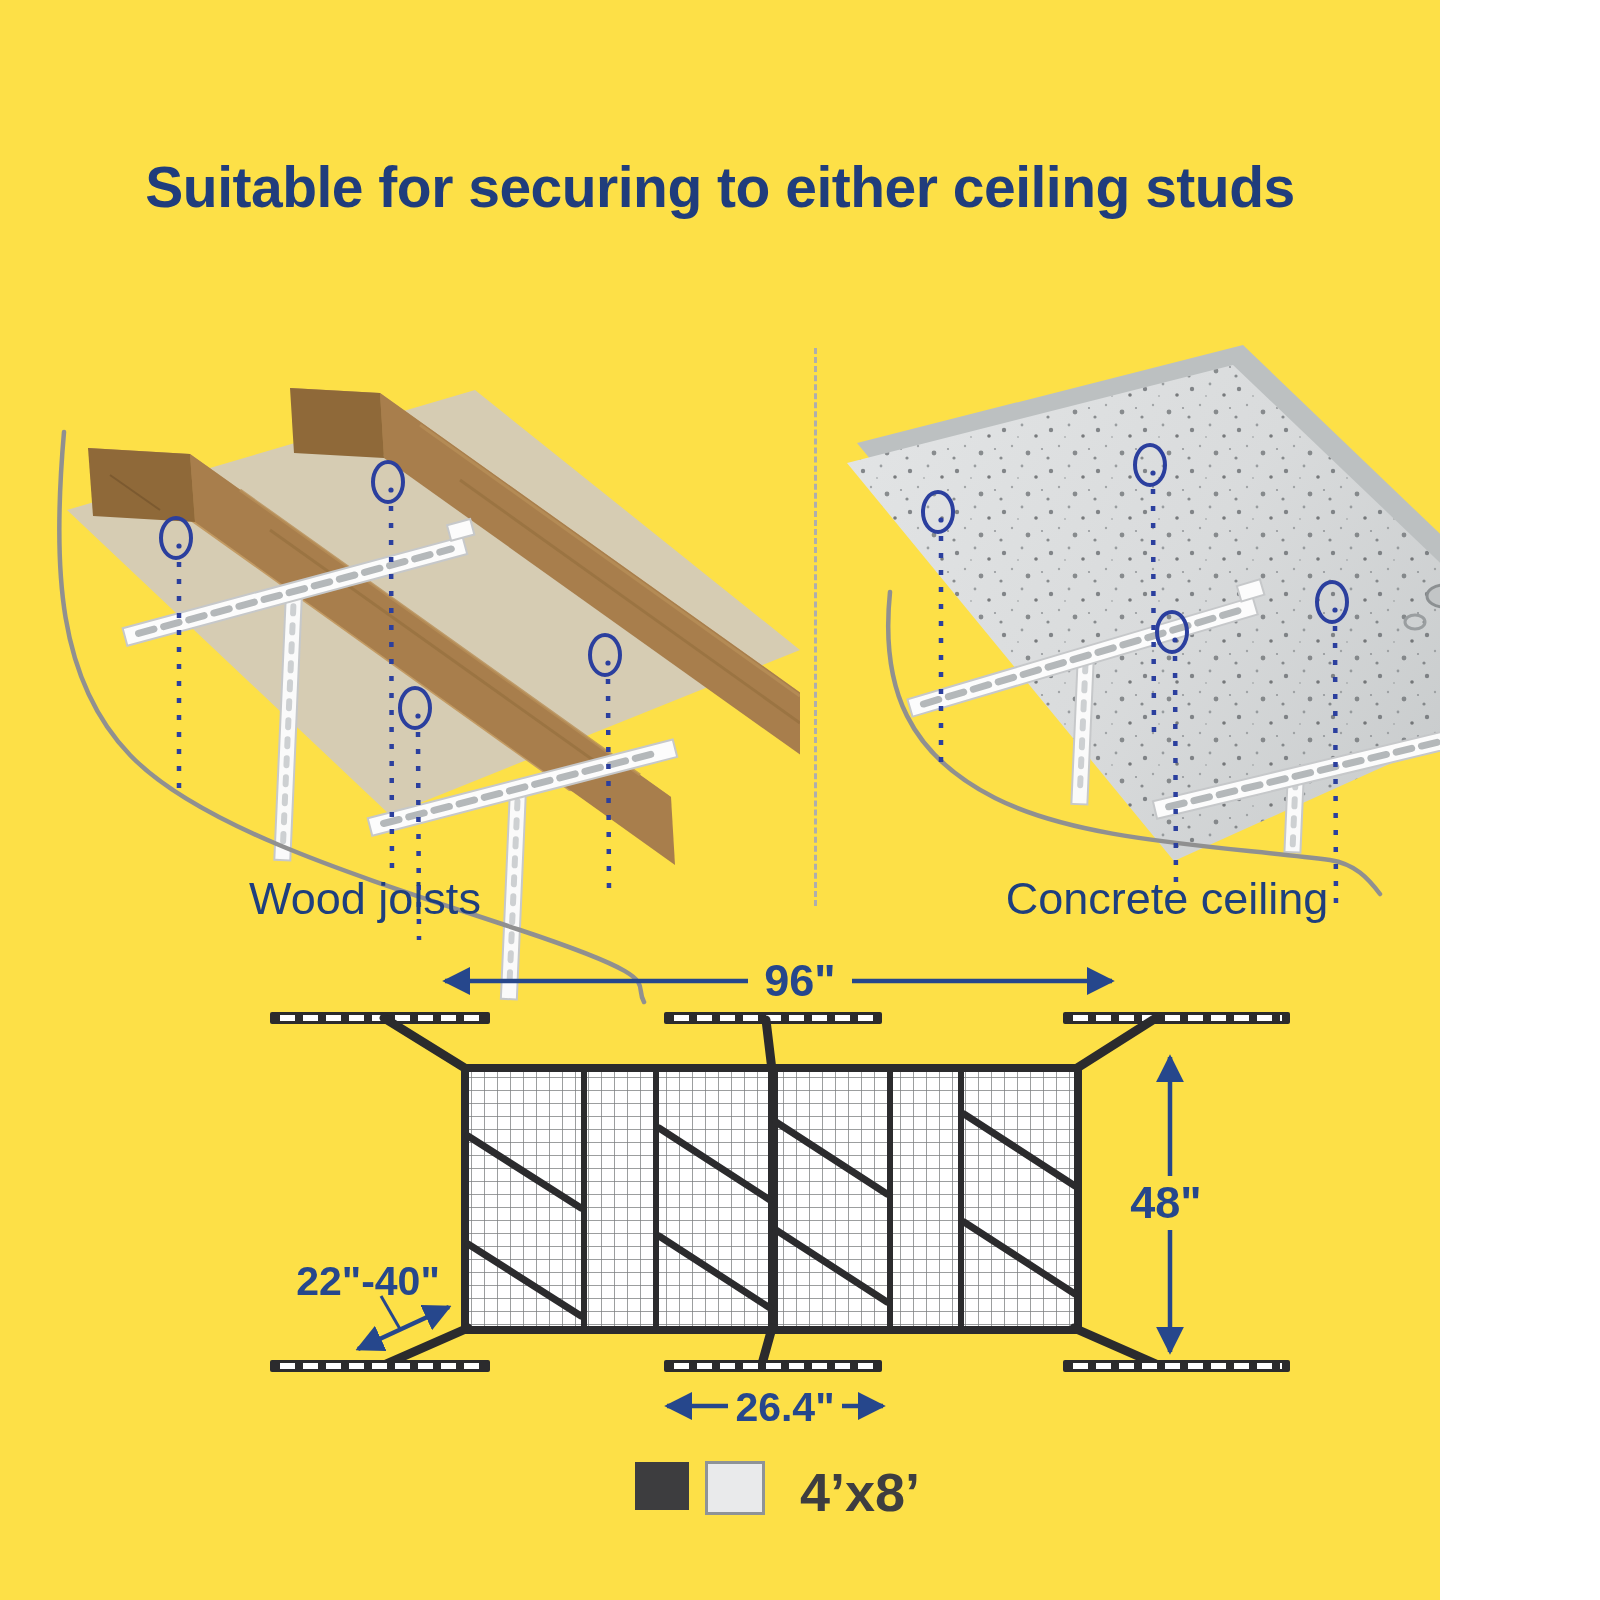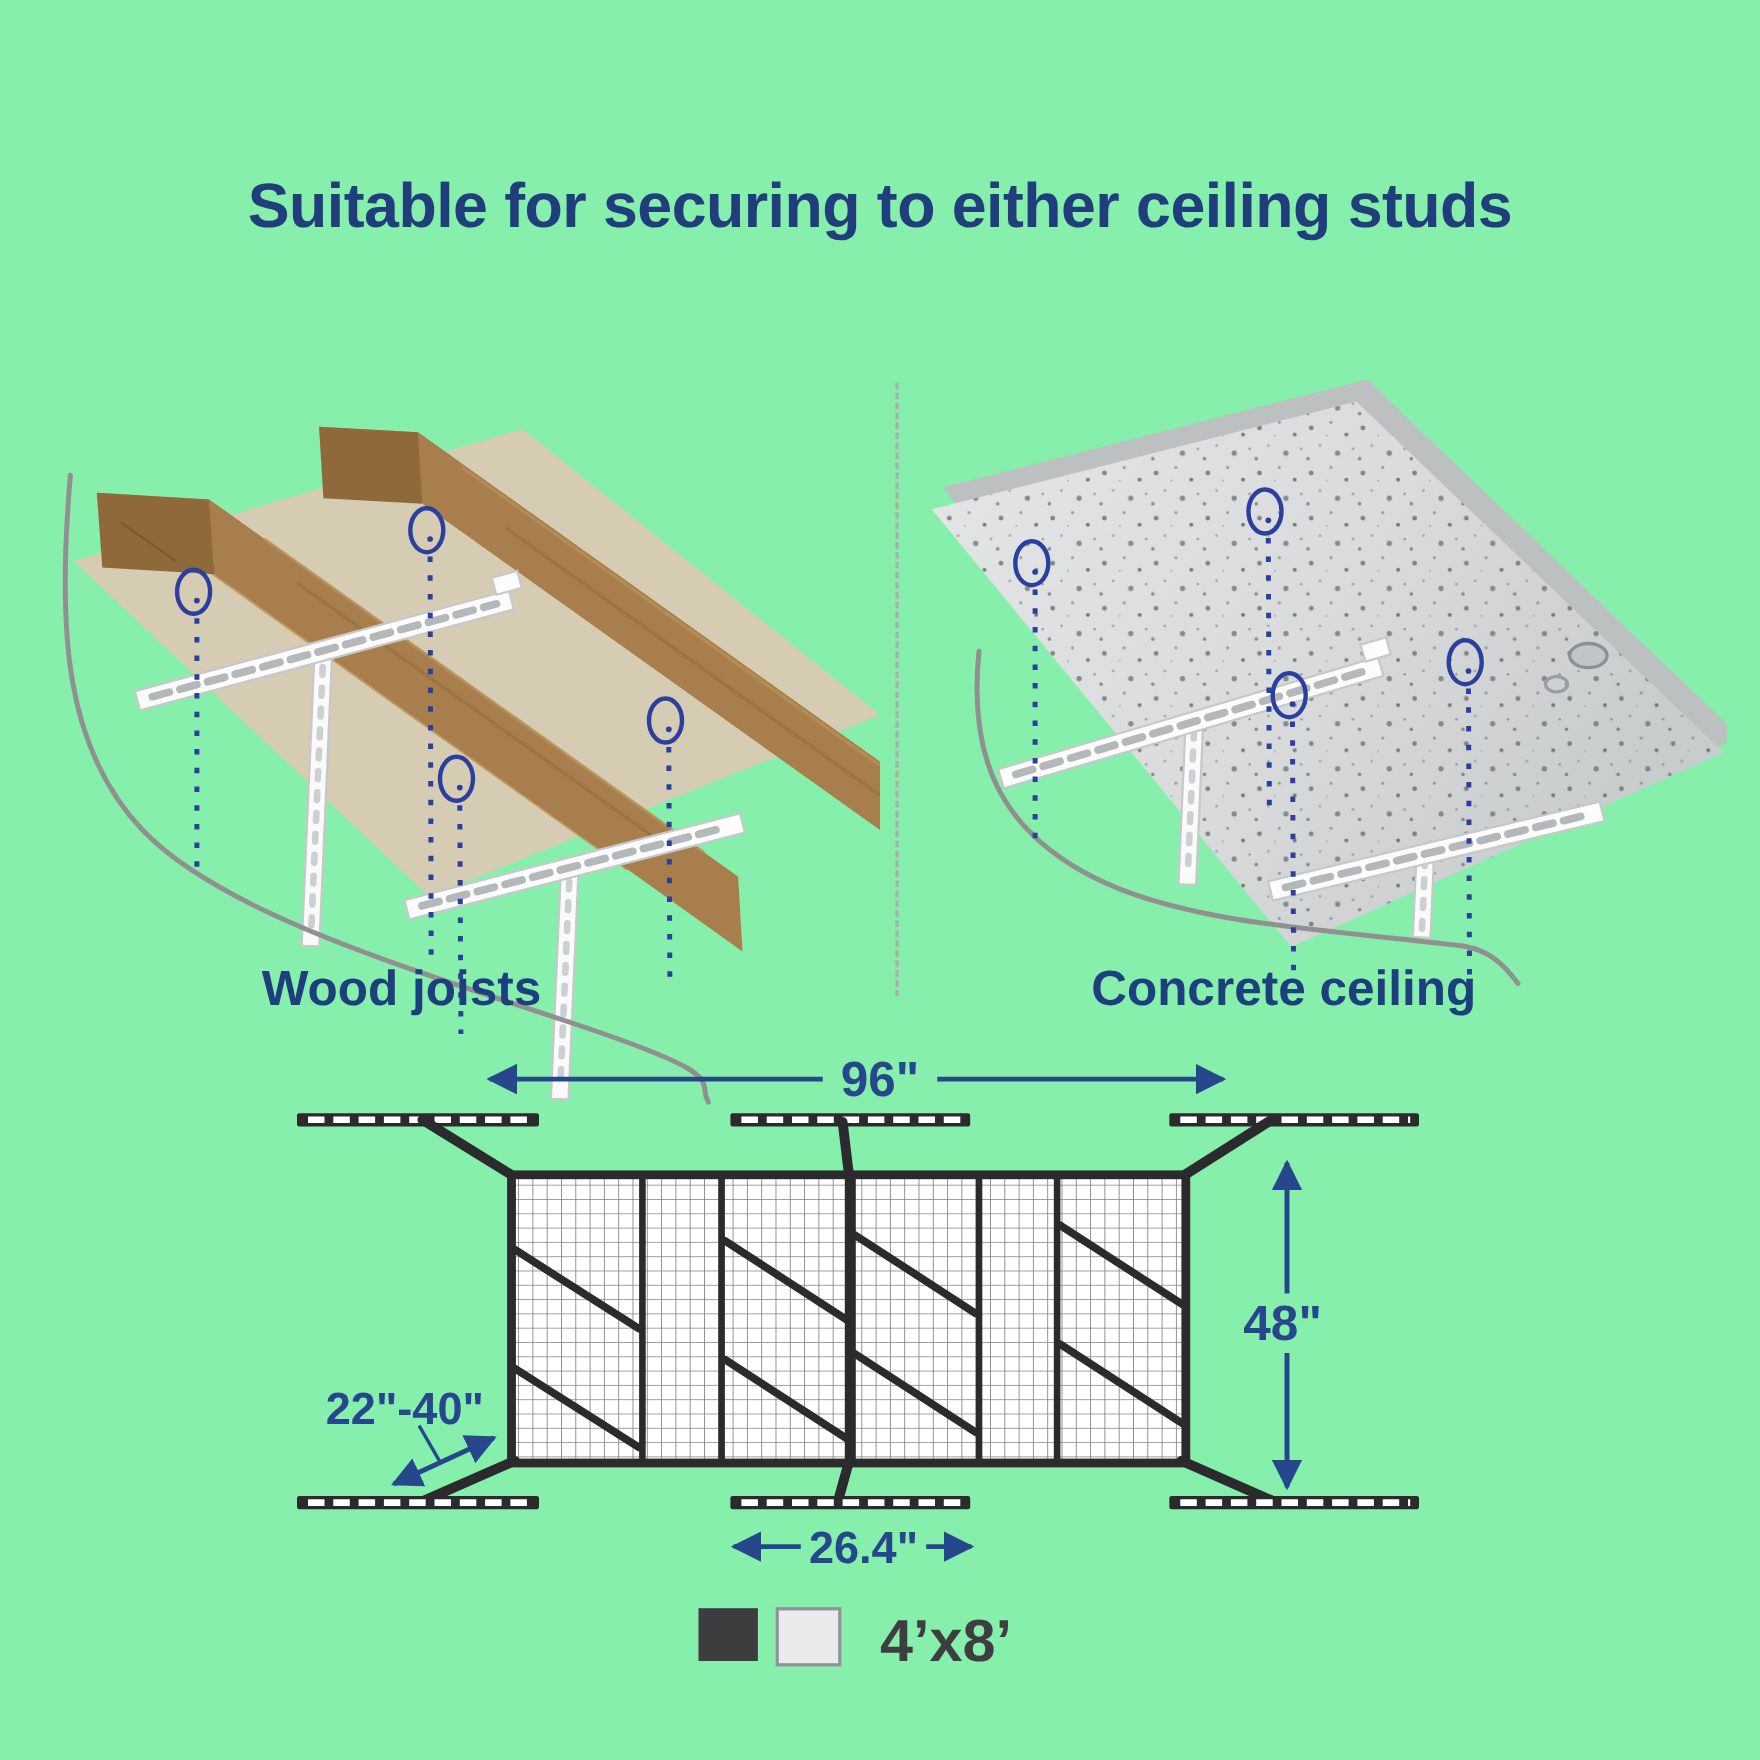--- a/index.html
+++ b/index.html
@@ -1,24 +1,24 @@
 <!DOCTYPE html>
 <html><head>
 <meta charset="utf-8">
 <style>
   html,body{margin:0;padding:0;background:#fff;}
-  .canvas{position:relative;width:1600px;height:1600px;background:#86efac;
+  .canvas{position:relative;width:1440px;height:1600px;background:#fde047;
           font-family:"Liberation Sans",sans-serif;overflow:hidden;}
   .title{position:absolute;left:0;right:0;top:138px;text-align:center;
          color:#203d7c;font-weight:700;font-size:57px;line-height:99px;letter-spacing:-0.5px;}
   .illo{position:absolute;}
   .divider{position:absolute;left:814px;top:348px;height:558px;width:0;
            border-left:3px dashed #aeaeae;}
   .panel-label{position:absolute;transform:translateX(-50%);color:#1e3f7e;
-               font-size:45px;font-weight:700;white-space:nowrap;}
+               font-size:45px;font-weight:400;white-space:nowrap;}
   .dim-label{position:absolute;transform:translate(-50%,-50%);color:#26478c;
              font-size:45px;font-weight:600;white-space:nowrap;}
   .dim-label.small{font-size:41px;}
   .legend-swatch{position:absolute;width:54px;height:48px;}
   .legend-swatch.dark{background:#3d3d3f;}
   .legend-swatch.light{background:#e9eaeb;border:3px solid #8e9397;}
   .legend-label{position:absolute;color:#3e3e40;font-size:54px;font-weight:700;white-space:nowrap;}
   svg{position:absolute;pointer-events:none;}
 </style>
 </head>

